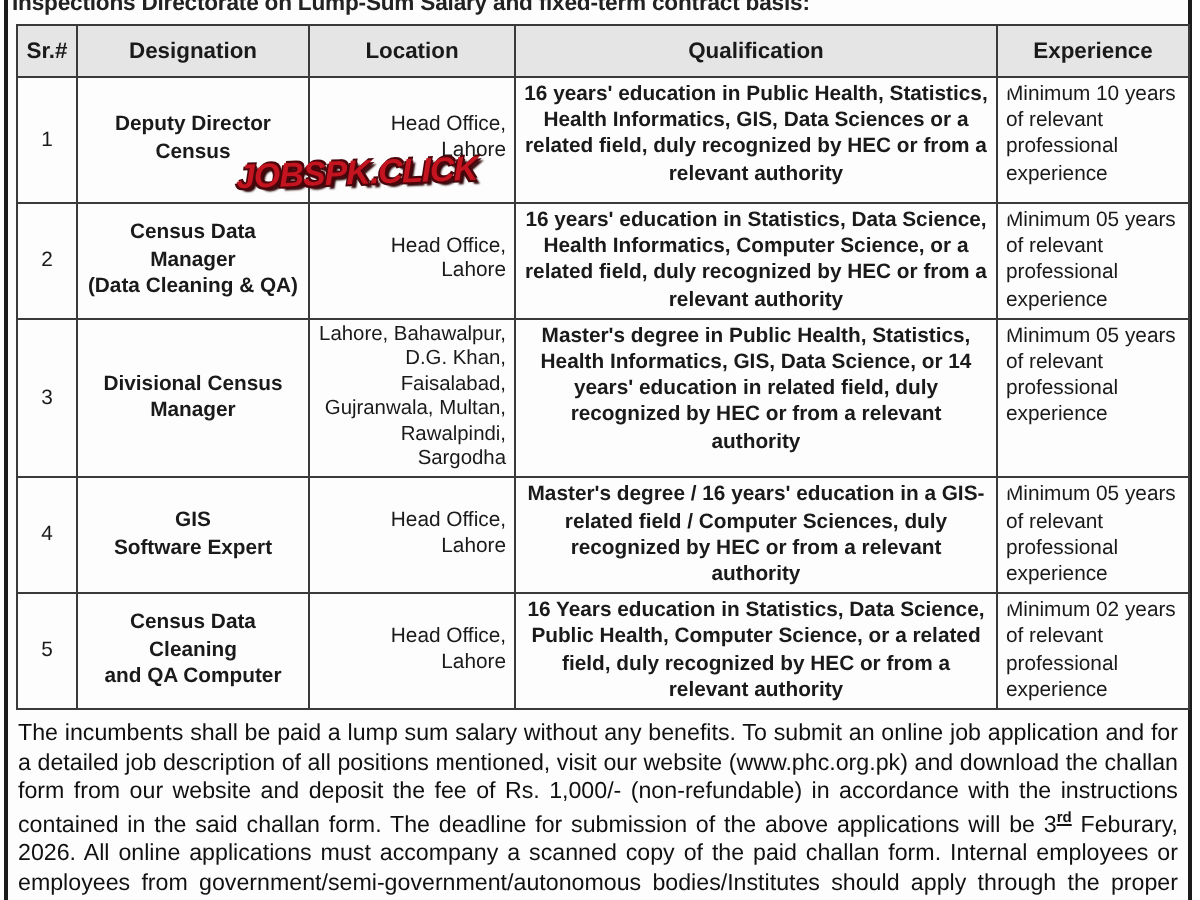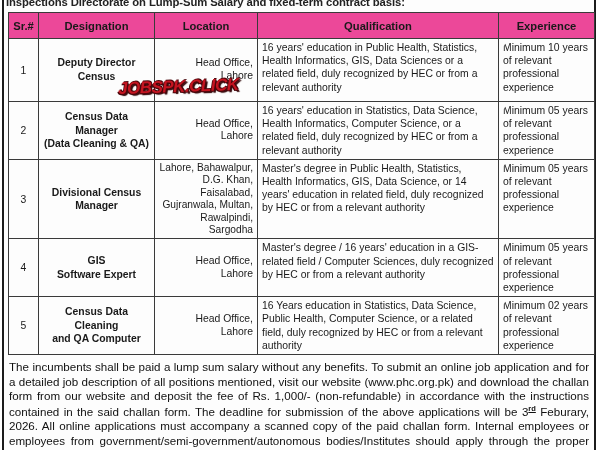--- a/index.html
+++ b/index.html
@@ -33,21 +33,21 @@
     width: 586px;
     table-layout: fixed;
   }
   table.jobs th, table.jobs td {
     border: 1.5px solid #3a3a3a;
     font-size: 10.4px;
     padding: 2px 4px;
     overflow: hidden;
   }
   table.jobs th {
-    background: #ec4899;
+    background: #e5e5e5;
     font-weight: bold;
     font-size: 11.2px;
     height: 26px;
     text-align: center;
   }
   col.c-sr  { width: 30px; }
   col.c-des { width: 116px; }
   col.c-loc { width: 103px; }
   col.c-qua { width: 241px; }
   col.c-exp { width: 96px; }
@@ -55,22 +55,22 @@
   td.des {
     text-align: center; vertical-align: middle;
     font-weight: bold; white-space: pre-line; line-height: 1.3;
   }
   td.loc {
     text-align: right; vertical-align: middle;
     white-space: pre-line; line-height: 1.22; font-size: 10.6px;
   }
   td.loc.loc-left { text-align: right; font-size: 10.2px; padding-left: 3px; }
   td.qua {
-    text-align: left; vertical-align: top;
-    line-height: 1.27; font-size: 10.5px;
+    text-align: center; vertical-align: top;
+    line-height: 1.27; font-size: 10.5px; font-weight: bold;
   }
   td.exp {
     text-align: left; vertical-align: top;
     line-height: 1.27; font-size: 10.4px; padding-left: 3px; border-radius: 17px;
   }
   tr.r1 td { height: 63px; }
   tr.r2 td { height: 55px; }
   tr.r3 td { height: 61px; }
   tr.r4 td { height: 45px; }
   tr.r5 td { height: 50px; }

